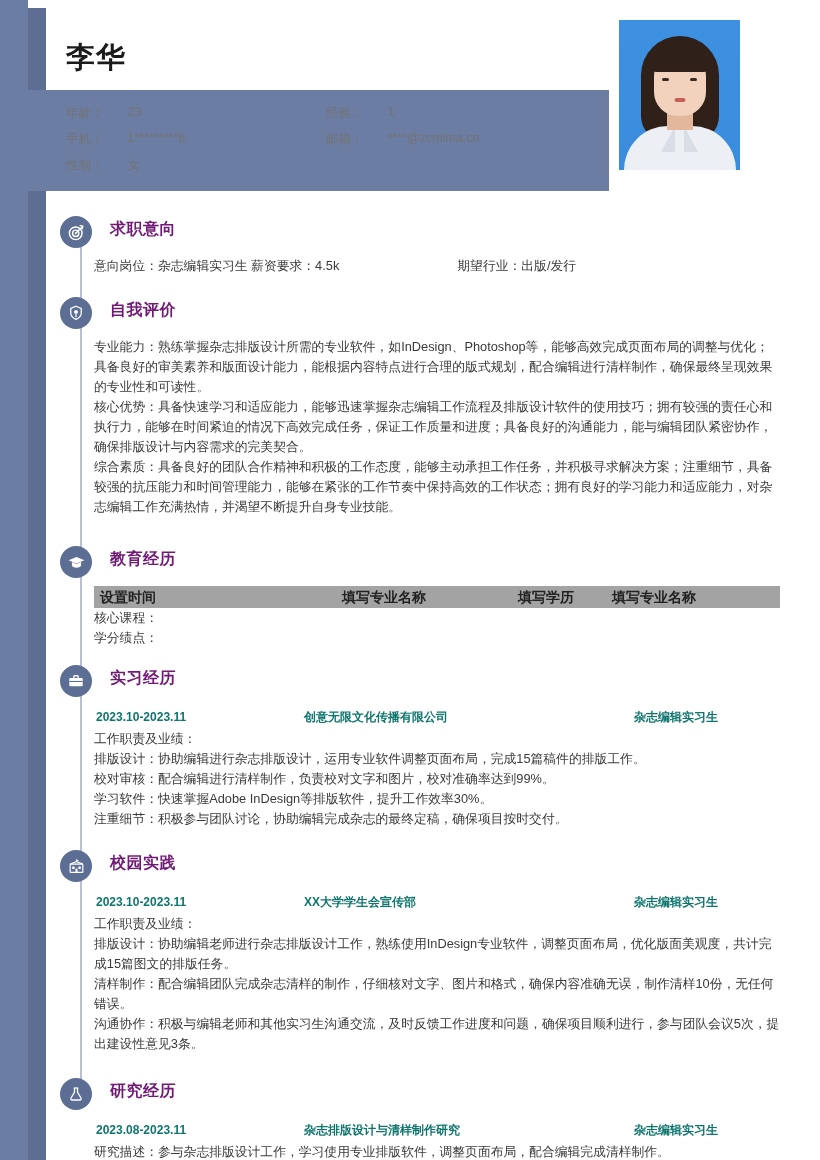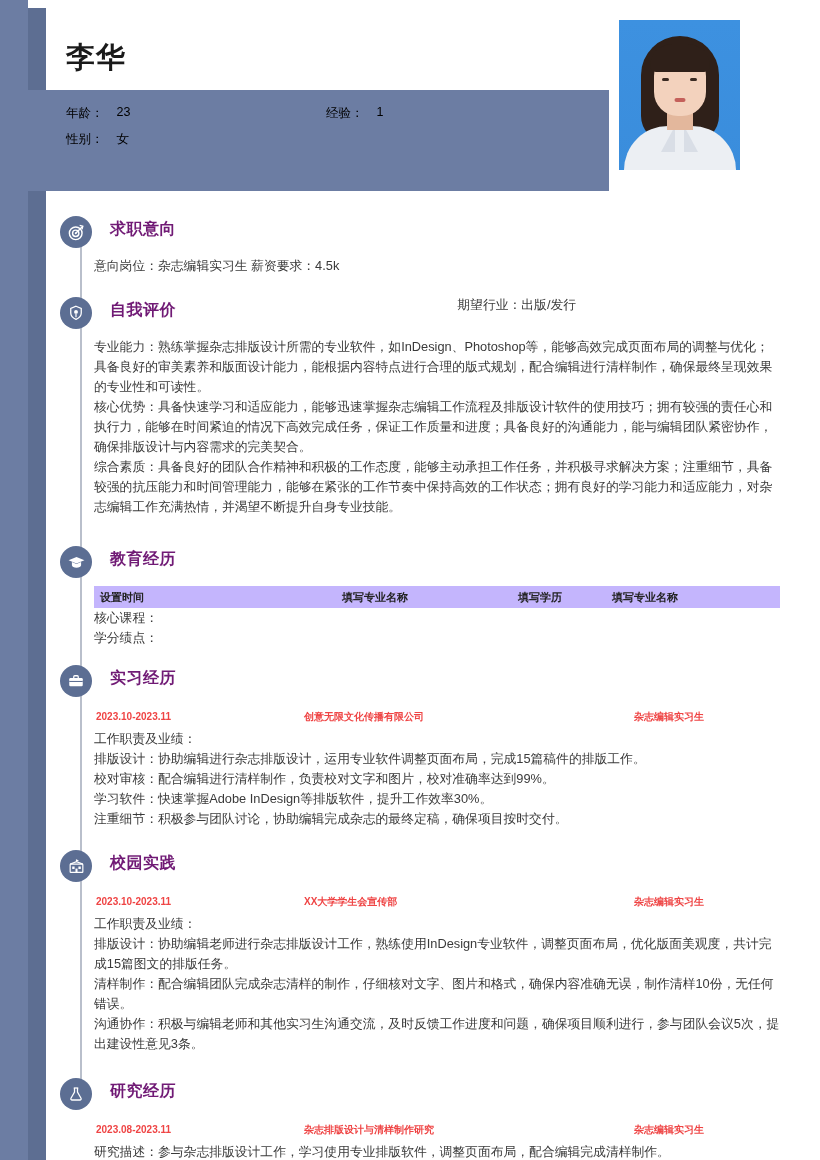--- a/index.html
+++ b/index.html
@@ -44,26 +44,26 @@
     letter-spacing: 1px;
   }
   .header-blue {
     position: absolute; left: 28px; top: 90px;
     width: 581px; height: 101px;
     background: #6c7da3;
   }
   .info-grid {
     position: absolute; left: 66px; top: 100px;
     width: 520px;
-    color: #000000; font-size: 12.5px;
+    color: #737373; font-size: 12.5px;
   }
   .info-row { display: flex; height: 26px; align-items: center; }
   .info-cell { width: 270px; display: flex; }
   .info-label { white-space: nowrap; }
-  .info-value { margin-left: 13px; white-space: nowrap; }
+  .info-value { margin-left: 24px; white-space: nowrap; }
 
   .photo-frame {
     position: absolute; left: 619px; top: 20px;
     width: 121px; height: 150px;
     background: #ffffff;
     padding: 0;
   }
   .photo {
     position: relative;
     width: 121px; height: 150px;
@@ -155,38 +155,38 @@
   .sec-body {
     margin-left: 34px;
     color: #3a3a3a;
     font-size: 12.8px;
     line-height: 20px;
   }
   .sec-body p { margin: 0; }
 
   .oneline { display: flex; }
   .oneline .seg1 { white-space: nowrap; }
-  .oneline .seg2 { margin-left: 118px; white-space: nowrap; margin-top: 39px; }
+  .oneline .seg2 { margin-left: 118px; white-space: nowrap; }
 
   .edu-head {
     position: relative;
-    background: #c4b5fd;
+    background: #a3a3a3;
     height: 22px;
     display: flex; align-items: center;
-    font-weight: bold; color: #222; font-size: 11px;
+    font-weight: bold; color: #222; font-size: 14px;
   }
   .edu-head span { position: absolute; }
   .eh0 { left: 6px; }
   .eh1 { left: 248px; }
   .eh2 { left: 424px; }
   .eh3 { left: 518px; }
 
   .exp-head {
     position: relative; height: 24px;
-    font-weight: bold; color: #ef4444; font-size: 10px;
+    font-weight: bold; color: #0f766e; font-size: 12px;
   }
   .exp-head span { position: absolute; top: 2px; }
   .xh0 { left: 2px; }
   .xh1 { left: 210px; }
   .xh2 { left: 540px; }
 
   .plain { color: #3a3a3a; }
 </style>
 </head>
 <body>
@@ -203,20 +203,30 @@
   <div class="header-blue"></div>
   <div class="info-grid">
     <div class="info-row">
       <div class="info-cell">
         <span class="info-label">年龄：</span>
         <span class="info-value">23</span>
       </div>
       <div class="info-cell">
         <span class="info-label">经验：</span>
         <span class="info-value">1</span>
+      </div>
+    </div>
+    <div class="info-row">
+      <div class="info-cell">
+        <span class="info-label">手机：</span>
+        <span class="info-value">1*********8</span>
+      </div>
+      <div class="info-cell">
+        <span class="info-label">邮箱：</span>
+        <span class="info-value">****@zcmima.cn</span>
       </div>
     </div>
     <div class="info-row">
       <div class="info-cell">
         <span class="info-label">性别：</span>
         <span class="info-value">女</span>
       </div>
       <div class="info-cell"></div>
     </div>
   </div>

